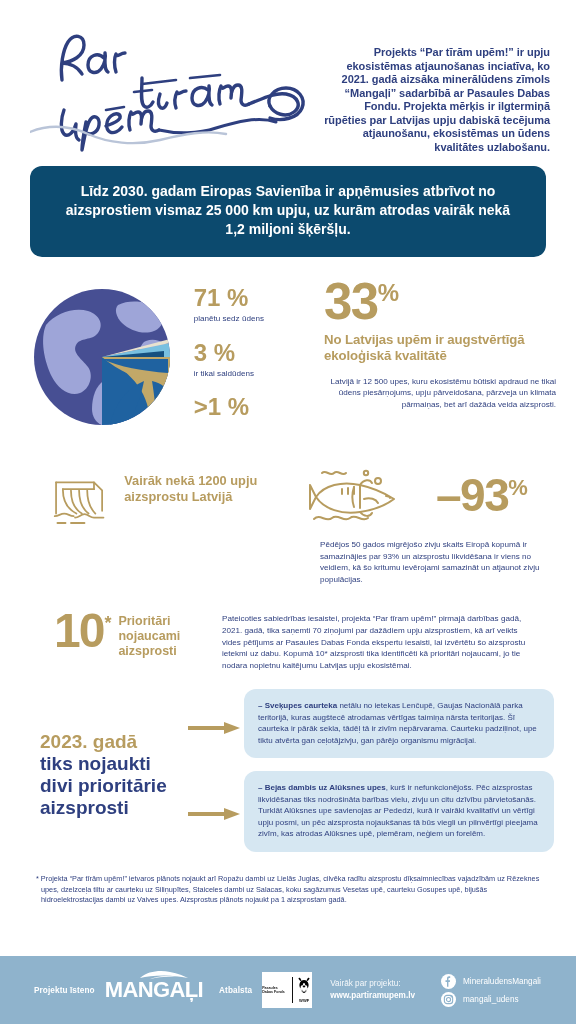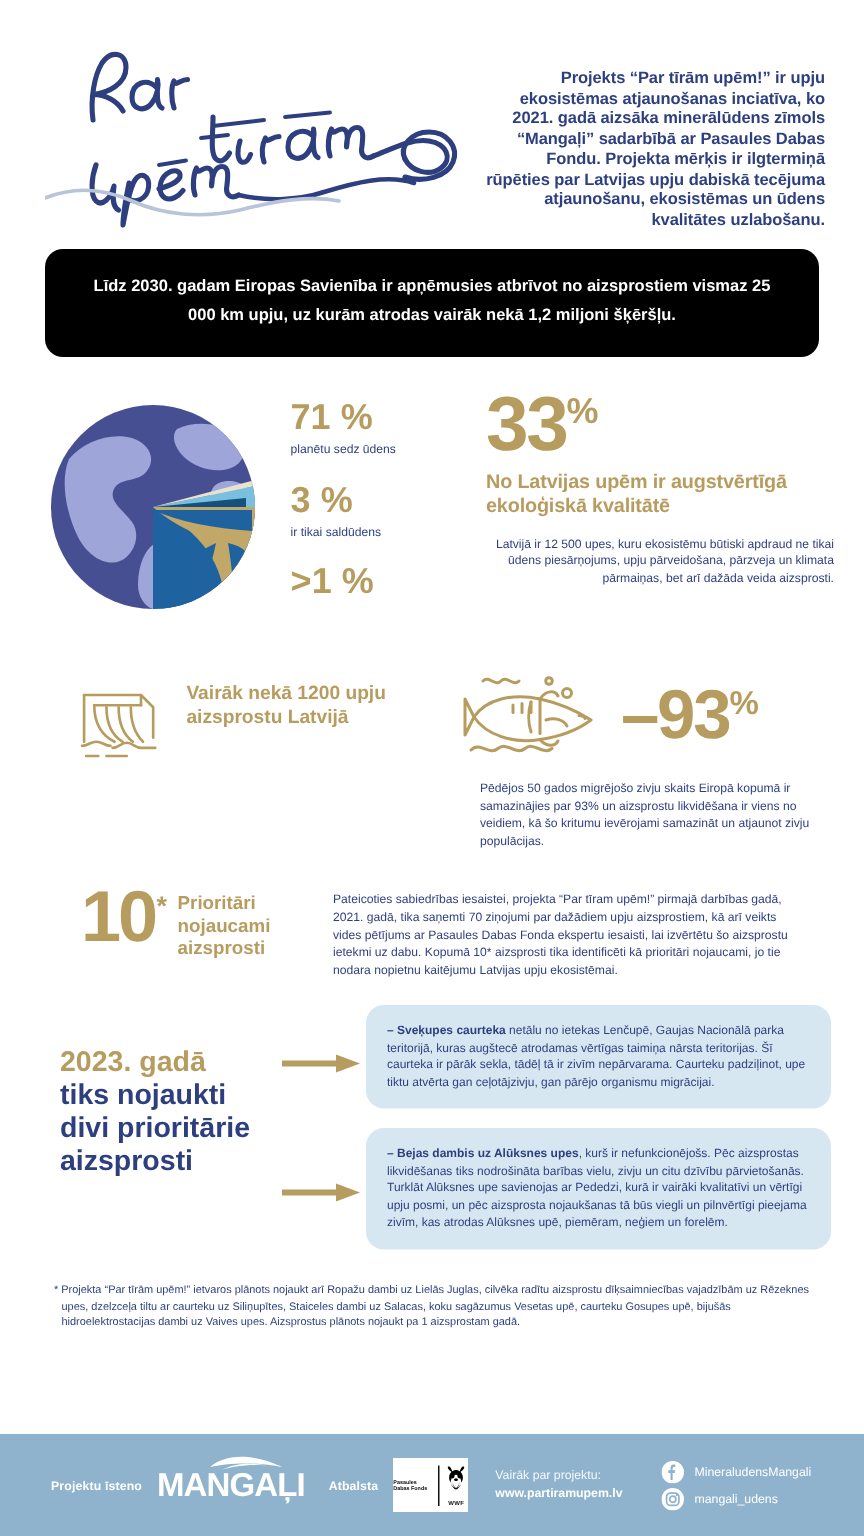--- a/index.html
+++ b/index.html
@@ -25,25 +25,25 @@
     text-align: right;
     color: #2e3f7f;
     padding-top: 24px;
     padding-right: 6px;
     letter-spacing: -0.05px;
   }
 
   
   .banner {
     margin: 6px 30px 16px 30px;
-    background: #000000;
+    background: #0c4a6e;
     border-radius: 12px;
     color: #ffffff;
     text-align: center;
-    font-size: 11px;
+    font-size: 14px;
     font-weight: bold;
     line-height: 19px;
     padding: 16px 26px 18px 26px;
   }
 
   
   .stats-row { display: flex; margin-top: 22px; padding: 0 22px; }
   .globe-col { width: 168px; padding-left: 8px; padding-top: 6px; }
   .globe-svg { width: 152px; height: 152px; display: block; }
   .stats-col { width: 128px; padding-top: 6px; padding-left: 6px; }
@@ -66,41 +66,41 @@
   .dam-top { display: flex; align-items: flex-start; }
   .dam-svg { width: 86px; height: 78px; display: block; margin-left: 30px; }
   .dam-title {
     font-size: 12.8px; font-weight: bold; color: #b79c5f;
     line-height: 15.5px; margin-left: 14px; margin-top: 10px;
   }
   .dam-para { font-size: 8.1px; line-height: 11.6px; color: #2e3f7f; margin-top: 14px; width: 262px; }
   .dam-para + .dam-para { margin-top: 11px; }
 
   .fish-col { width: 264px; padding-left: 8px; }
-  .fish-top { display: flex; align-items: center; }
+  .fish-top { display: flex; align-items: center; gap: 22px; }
   .fish-svg { width: 104px; height: 62px; display: block; margin-left: 10px; }
   .big93 {
     font-size: 46px; font-weight: bold; color: #b79c5f;
     line-height: 0.9; letter-spacing: -1.5px; margin-left: 2px; margin-top: 4px;
   }
   .big93 sup { font-size: 22px; vertical-align: super; line-height: 0; letter-spacing: 0; }
   .fish-para { font-size: 8.1px; line-height: 11.6px; color: #2e3f7f; margin-top: 14px; margin-left: 22px; width: 228px; }
 
   
   .ten-row { display: flex; margin-top: 26px; padding: 0 22px; }
   .ten-col { width: 200px; display: flex; align-items: flex-start; padding-left: 32px; }
   .ten-num { font-size: 48px; font-weight: bold; color: #b79c5f; line-height: 0.85; letter-spacing: -2px; }
   .ten-star { font-size: 18px; font-weight: bold; color: #b79c5f; margin-left: 1px; margin-top: 2px; }
   .ten-label { font-size: 12.5px; font-weight: bold; color: #b79c5f; line-height: 15px; margin-left: 7px; margin-top: 3px; }
   .ten-para { width: 312px; font-size: 8.1px; line-height: 11.6px; color: #2e3f7f; padding-top: 2px; }
 
   
   .y2023-row { display: flex; margin-top: 18px; padding: 0 22px; }
   .y2023-left { width: 222px; padding-left: 18px; padding-top: 28px; }
-  .y2023-gold { font-size: 19px; font-weight: bold; color: #b79c5f; line-height: 22px; }
+  .y2023-gold { font-size: 19px; font-weight: bold; color: #b79c5f; line-height: 22px; margin-top: 14px; }
   .y2023-blue { font-size: 19px; font-weight: bold; color: #2e3f7f; line-height: 22px; }
   .y2023-right { width: 310px; }
   .note-box {
     background: #d6e7f2; border-radius: 12px;
     padding: 11px 14px 12px 14px;
     font-size: 8.0px; line-height: 11.5px; color: #2e3f7f;
     position: relative;
   }
   .note-box + .note-box { margin-top: 13px; }
   .arrow { position: absolute; width: 54px; height: 14px; }

